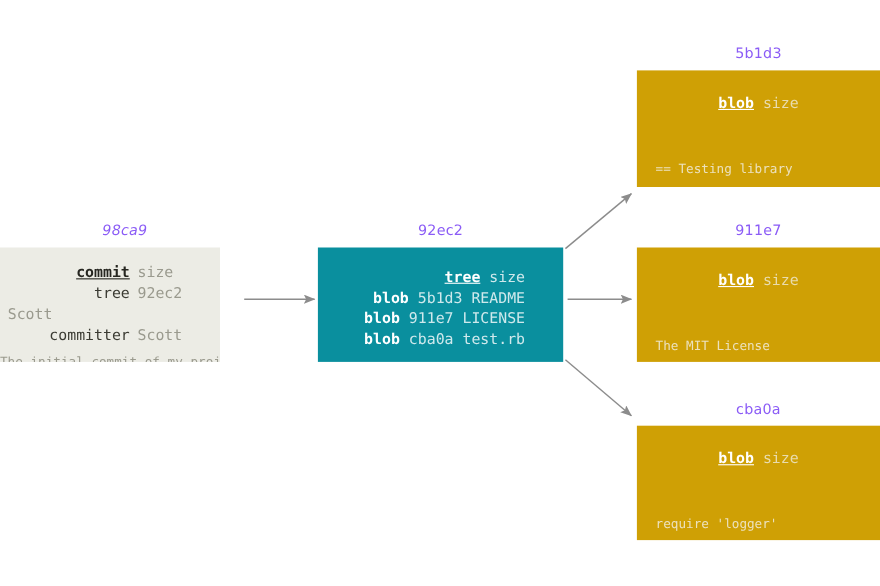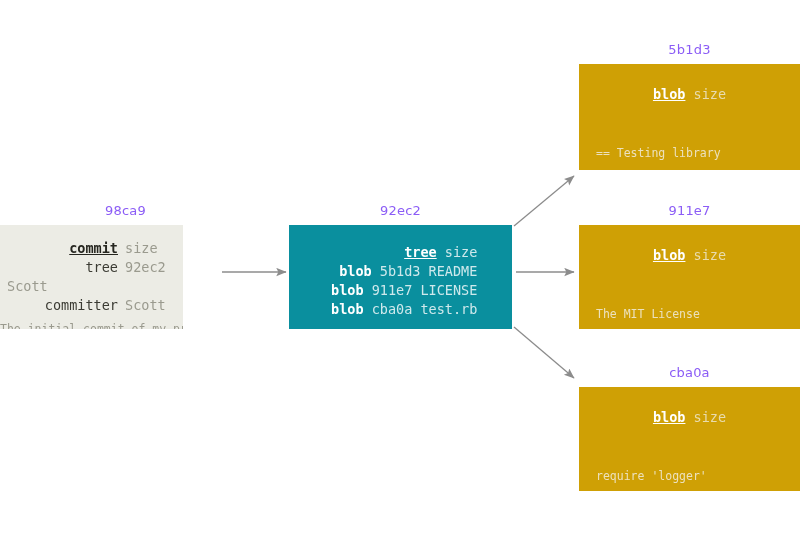--- a/index.html
+++ b/index.html
@@ -153,22 +153,22 @@
       <marker id="ah" markerWidth="9" markerHeight="9" refX="7.5" refY="3.2" orient="auto" markerUnits="strokeWidth">
         <path d="M0,0 L8,3.2 L0,6.4 L1.6,3.2 z" fill="#8c8c8c"></path>
       </marker>
     </defs>
     <line x1="222" y1="272" x2="286" y2="272" stroke="#8c8c8c" stroke-width="1.3" marker-end="url(#ah)"></line>
     <line x1="514" y1="226" x2="574" y2="176" stroke="#8c8c8c" stroke-width="1.3" marker-end="url(#ah)"></line>
     <line x1="516" y1="272" x2="574" y2="272" stroke="#8c8c8c" stroke-width="1.3" marker-end="url(#ah)"></line>
     <line x1="514" y1="327" x2="574" y2="378" stroke="#8c8c8c" stroke-width="1.3" marker-end="url(#ah)"></line>
   </svg>
 
-  <div class="node-label" style="left:16px; top:203px; width:219px;">98ca9</div>
-  <div class="box box-commit" style="left:0; top:225px; width:183px; height:104px;">
+  <div class="node-label" style="left:4px; top:203px; width:219px;font-style:italic;">98ca9</div>
+  <div class="box box-commit" style="left:0; top:225px; width:200px; height:104px;">
     <div class="commit-rows">
       <div class="kv-row">
         <span class="kv-key underline">commit</span>
         <span class="kv-val">size</span>
       </div>
       <div class="kv-row">
         <span class="kv-key plain">tree</span>
         <span class="kv-val">92ec2</span>
       </div>
       <div class="kv-row">

